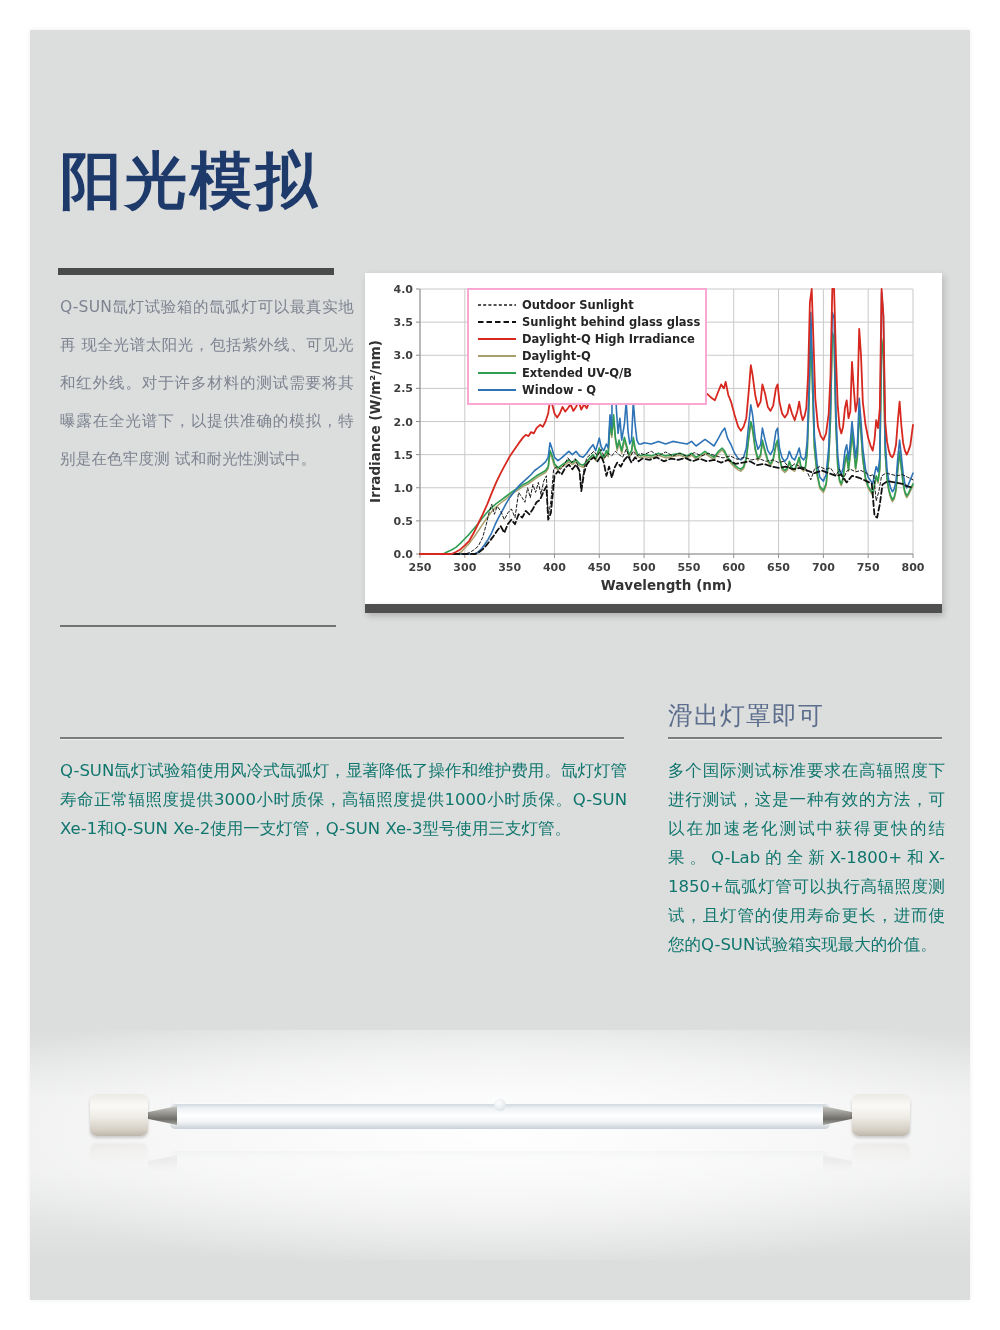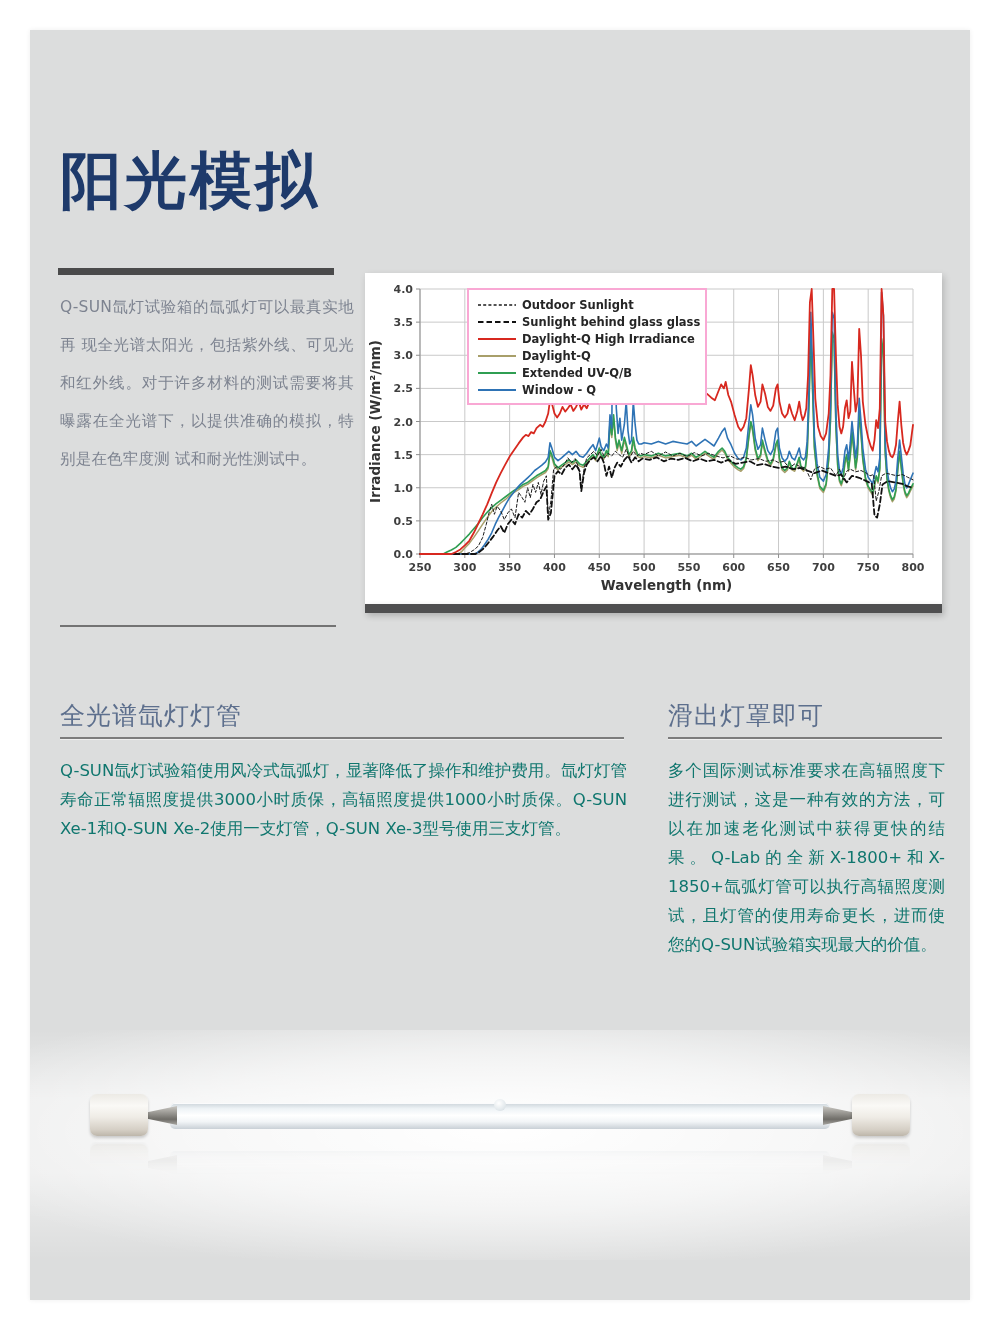--- a/index.html
+++ b/index.html
@@ -189,21 +189,20 @@
             <line x1="1" y1="5" x2="39" y2="5" stroke="#2e73b5" stroke-width="2"></line>
           </svg>
           <span>Window - Q</span>
         </div>
       </div>
   </div>
   <div class="abs chart-panel-bar"></div>
 
   <div class="abs rule-intro"></div>
 
-  <h2 class="abs section-heading" style="left: 30px; color: rgb(93, 111, 141);">全光谱氙灯灯管</h2>
   <h2 class="abs section-heading" style="left: 638px; color: rgb(93, 111, 141);">滑出灯罩即可</h2>
 
   <div class="abs heading-rule" style="left:30px;width:564px;"></div>
   <div class="abs heading-rule" style="left:638px;width:274px;"></div>
 
   <div class="abs col" style="left:30px;width:567px;">
     <p>Q-SUN氙灯试验箱使用风冷式氙弧灯，显著降低了操作和维护费用。氙灯灯管寿命正常辐照度提供3000小时质保，高辐照度提供1000小时质保。Q-SUN Xe-1和Q-SUN Xe-2使用一支灯管，Q-SUN Xe-3型号使用三支灯管。</p>
   </div>
   <div class="abs col" style="left:638px;width:277px;">
     <p>多个国际测试标准要求在高辐照度下进行测试，这是一种有效的方法，可以在加速老化测试中获得更快的结果。Q-Lab的全新X-1800+和X-1850+氙弧灯管可以执行高辐照度测试，且灯管的使用寿命更长，进而使您的Q-SUN试验箱实现最大的价值。</p>

